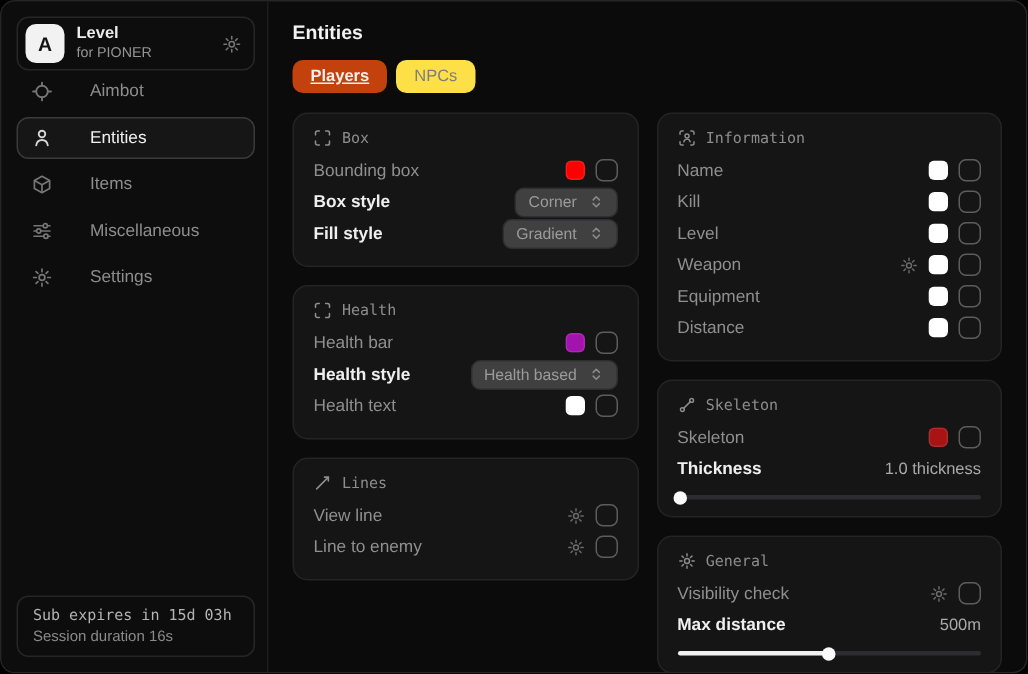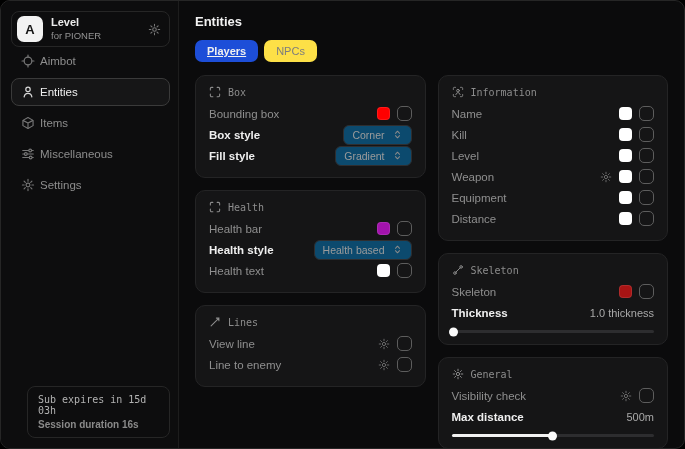--- a/index.html
+++ b/index.html
@@ -12,47 +12,47 @@
            padding:10px 8px 10px 10px;box-sizing:border-box;background:#0d0d0e;}
   .brand{display:flex;align-items:center;gap:8px;border:1px solid #262626;border-radius:8px;
          padding:4px 8px 4px 5px;}
   .logo{width:26px;height:26px;border-radius:7px;background:#f2f2f2;color:#141414;display:flex;
         align-items:center;justify-content:center;font-weight:800;font-size:13px;}
   .brand-text{display:flex;flex-direction:column;line-height:1.25;}
   .brand-name{font-size:11px;font-weight:700;color:#ececec;}
   .brand-sub{font-size:9.5px;color:#949494;}
   .brand-gear{margin-left:auto;color:#777;display:flex;}
   .cat-label{margin:16px 4px 7px;font-size:10px;color:#6f6f6f;}
-  .nav-item{display:flex;align-items:center;gap:5px;padding:6px 9px;border-radius:8px;margin-bottom:3px;
+  .nav-item{display:flex;align-items:center;gap:25px;padding:6px 9px;border-radius:8px;margin-bottom:3px;
             font-size:11.5px;color:#8d8d8d;border:1px solid transparent;cursor:pointer;}
   .nav-item .ic{color:#767676;}
   .nav-item.sel{border-color:#3a3a3a;background:#161617;color:#f0f0f0;}
   .nav-item.sel .ic{color:#d6d6d6;}
-  .status{margin-top:auto;border:1px solid #262626;border-radius:8px;padding:7px 10px;margin-left:16px;}
+  .status{margin-top:auto;border:1px solid #262626;border-radius:8px;padding:7px 10px;}
   .status-l1{font-family:"DejaVu Sans Mono",monospace;font-size:10px;color:#b3b3b3;}
-  .status-l2{font-size:10px;font-weight:700;color:#8a8a8a;margin-top:3px;}
+  .status-l2{font-size:10px;font-weight:400;color:#8a8a8a;margin-top:3px;}
   
   .main{flex:1;padding:13px 16px 12px;display:flex;flex-direction:column;box-sizing:border-box;overflow:hidden;}
   .page-title{font-size:13px;font-weight:700;color:#f2f2f2;}
   .tabs{display:flex;gap:6px;margin-top:11px;}
   .tab{padding:5px 12px;border-radius:7px;font-size:11px;background:#fde047;color:#7d7d7d;cursor:pointer;}
-  .tab.sel{background:#1d4ed8;color:#f0f0f0;font-weight:600;text-decoration:underline;}
+  .tab.sel{background:#c2410c;color:#f0f0f0;font-weight:600;text-decoration:underline;}
   .cols{display:flex;gap:12px;margin-top:13px;align-items:flex-start;}
   .col{flex:1;display:flex;flex-direction:column;gap:12px;min-width:0;}
   .card{background:#151516;border:1px solid #242425;border-radius:10px;padding:8px 13px 11px;}
   .card-h{display:flex;align-items:center;gap:7px;font-family:"DejaVu Sans Mono",monospace;
           font-size:10px;color:#8d8d8d;margin:2px 0 5px;}
   .card-h .ic{color:#8d8d8d;}
   .row{display:flex;align-items:center;justify-content:space-between;height:21px;}
   .lbl{font-size:11.5px;color:#8f8f8f;white-space:nowrap;}
   .lbl.strong{color:#efefef;font-weight:700;}
   .ctrls{display:flex;align-items:center;gap:7px;}
   .swatch{width:13px;height:13px;border-radius:4px;border:1px solid rgba(255,255,255,.10);box-sizing:border-box;cursor:pointer;}
   .checkbox{width:15px;height:15px;border-radius:5px;border:1.5px solid #5d5d5d;box-sizing:border-box;cursor:pointer;}
-  .dropdown{display:flex;align-items:center;gap:7px;background:#0c4a6e;border:1px solid #2e2e30;border-radius:6px;
+  .dropdown{display:flex;align-items:center;gap:7px;background:#404040;border:1px solid #2e2e30;border-radius:6px;
             padding:3px 8px;font-size:10.5px;color:#9b9b9b;cursor:pointer;}
   .dropdown .ic{color:#8a8a8a;}
   .gear-mini{color:#6b6b6b;display:flex;cursor:pointer;}
   .val{font-size:11px;color:#a9a9a9;}
   .slider{margin-top:7px;height:3px;background:#2d2d2f;border-radius:2px;position:relative;cursor:pointer;}
   .slider-fill{height:100%;background:#f1f1f1;border-radius:2px;position:relative;}
   .slider-thumb{position:absolute;right:-4px;top:50%;transform:translateY(-50%);width:9px;height:9px;
                 border-radius:50%;background:#fafafa;}
   .ic{display:inline-flex;flex:none;}
   svg{display:block;}

